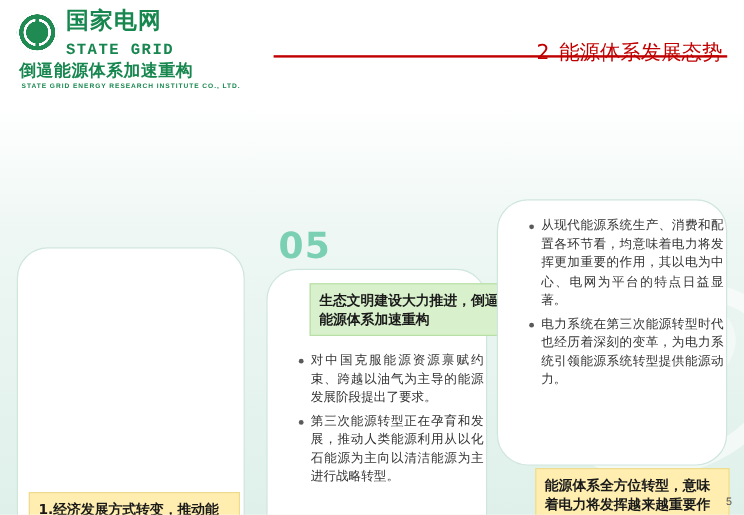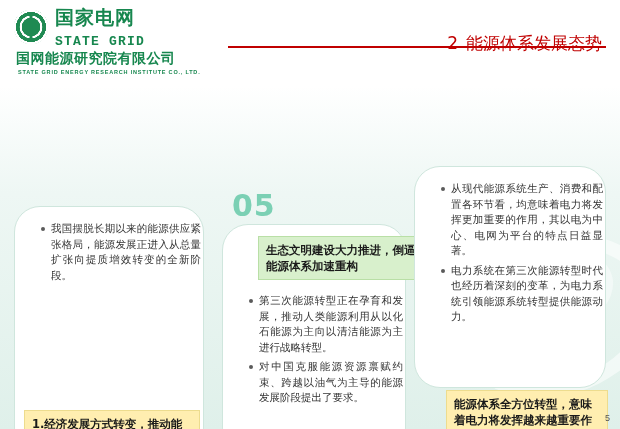--- a/index.html
+++ b/index.html
@@ -228,45 +228,44 @@
 <div class="slide">
 
   <div class="header">
     <div class="logo-block">
       <div class="logo-mark"></div>
       <div class="logo-text">
         <div class="logo-cn">国家电网</div>
         <div class="logo-en">STATE GRID</div>
       </div>
     </div>
-    <div class="inst-cn">国网能源研究院有限公司</div>
+    <div class="inst-cn">倒逼能源体系加速重构</div>
     <div class="inst-en">STATE GRID ENERGY RESEARCH INSTITUTE CO., LTD.</div>
 
     <div class="slide-title">
       <span class="num">2</span><span>能源体系发展态势</span>
     </div>
     <div class="title-rule"></div>
   </div>
 
   <div class="body-panel">
 
     <div class="swirl"></div>
     <div class="swirl2"></div>
 
     <div class="bubble bubble-1">
       <div class="bullets">
-        <div class="bullet">我国摆脱长期以来的能源供应紧张格局，能源发展正进入从总量扩张向提质增效转变的全新阶段。</div>
       </div>
     </div>
     <div class="callout callout-yellow-1">1.经济发展方式转变，推动能源发展从总量扩张转向提质增效</div>
 
     <div class="bubble bubble-2">
       <div class="bullets" style="padding-top:68px;">
+        <div class="bullet">对中国克服能源资源禀赋约束、跨越以油气为主导的能源发展阶段提出了要求。</div>
         <div class="bullet">第三次能源转型正在孕育和发展，推动人类能源利用从以化石能源为主向以清洁能源为主进行战略转型。</div>
-        <div class="bullet">对中国克服能源资源禀赋约束、跨越以油气为主导的能源发展阶段提出了要求。</div>
       </div>
     </div>
     <div class="callout callout-green">生态文明建设大力推进，倒逼能源体系加速重构</div>
     <div class="bignum n02">05</div>
 
     <div class="bubble bubble-3">
       <div class="bullets">
         <div class="bullet">从现代能源系统生产、消费和配置各环节看，均意味着电力将发挥更加重要的作用，其以电为中心、电网为平台的特点日益显著。</div>
         <div class="bullet">电力系统在第三次能源转型时代也经历着深刻的变革，为电力系统引领能源系统转型提供能源动力。</div>
       </div>

